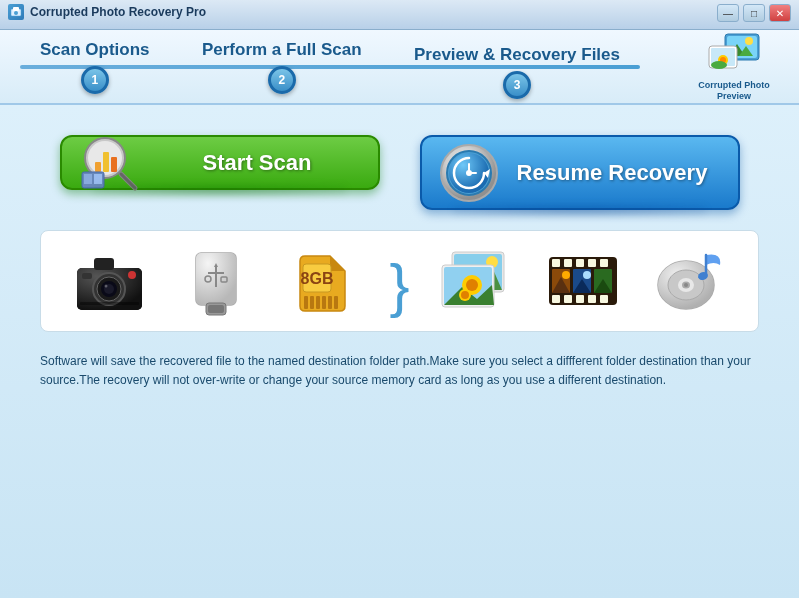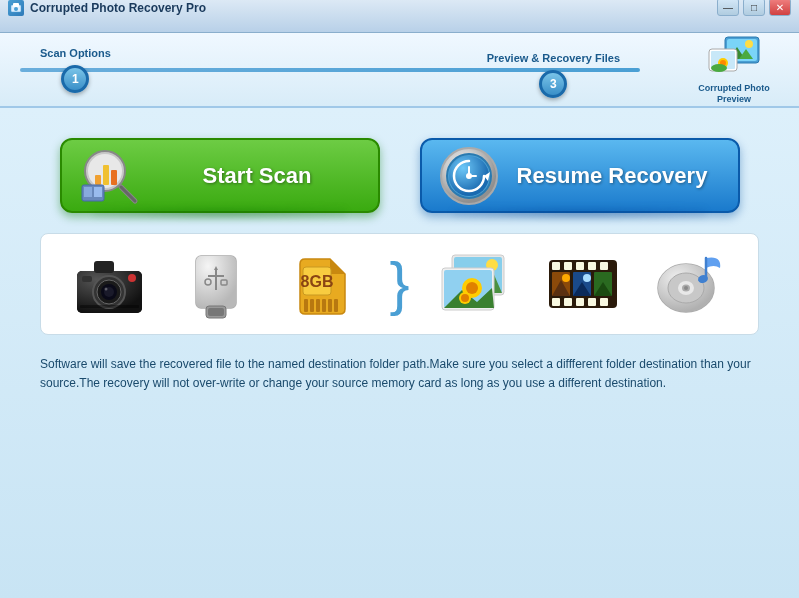--- a/index.html
+++ b/index.html
@@ -9,23 +9,23 @@
       font-family: Arial, sans-serif;
       overflow: hidden;
       background: #e8f4fb;
     }
 
     
     .titlebar {
       background: linear-gradient(to bottom, #dce9f5, #b8d0e8);
       height: 30px;
       display: flex;
-      align-items: flex-end;
+      align-items: flex-start;
       justify-content: space-between;
-      padding: 16px 8px;
+      padding: 4px 8px;
       border-bottom: 1px solid #8aaecc;
     }
     .titlebar-left {
       display: flex;
       align-items: center;
       gap: 6px;
     }
     .titlebar-icon {
       width: 16px;
       height: 16px;
@@ -87,21 +87,21 @@
       border-radius: 2px;
     }
     .wizard-step {
       display: flex;
       flex-direction: column;
       align-items: center;
       position: relative;
       z-index: 1;
     }
     .wizard-step-label {
-      font-size: 11px;
+      font-size: 17px;
       color: #1a5a8c;
       font-weight: bold;
       margin-bottom: 6px;
       white-space: nowrap;
     }
     .wizard-circle {
       width: 28px;
       height: 28px;
       border-radius: 50%;
       background: linear-gradient(to bottom, #7ac4e8, #3a8fc8);
@@ -148,21 +148,21 @@
     
     .buttons-row {
       display: flex;
       gap: 40px;
       justify-content: center;
       margin-top: 10px;
     }
 
     .btn-scan {
       width: 320px;
-      height: 75px;
+      height: 55px;
       background: linear-gradient(to bottom, #6dcc44, #3aaa10);
       border: 2px solid #2a8a00;
       border-radius: 12px;
       cursor: pointer;
       display: flex;
       align-items: center;
       gap: 10px;
       padding: 0 15px;
       box-shadow: 0 4px 10px rgba(0,120,0,0.4);
       position: relative;
@@ -230,21 +230,21 @@
       justify-content: center;
     }
 
     
     .media-box {
       background: white;
       border: 1px solid #c8dce8;
       border-radius: 8px;
       padding: 15px 20px;
       display: flex;
-      align-items: center;
+      align-items: flex-end;
       justify-content: space-around;
       gap: 10px;
     }
 
     .media-icon {
       width: 80px;
       height: 70px;
       display: flex;
       align-items: center;
       justify-content: center;
@@ -293,20 +293,26 @@
 
     <div class="wizard-step" style="margin-left:20px;">
       <span class="wizard-step-label">Scan Options</span>
       <div class="wizard-circle">
         <span>1</span>
       </div>
     </div>
 
     <div class="wizard-spacer"></div>
 
+    <div class="wizard-step">
+      <span class="wizard-step-label">Perform a Full Scan</span>
+      <div class="wizard-circle">
+        <span>2</span>
+      </div>
+    </div>
 
     <div class="wizard-spacer"></div>
 
     <div class="wizard-step" style="margin-right:20px;margin-top:10px;">
       <span class="wizard-step-label">Preview &amp; Recovery Files</span>
       <div class="wizard-circle">
         <span>3</span>
       </div>
     </div>
   </div>

